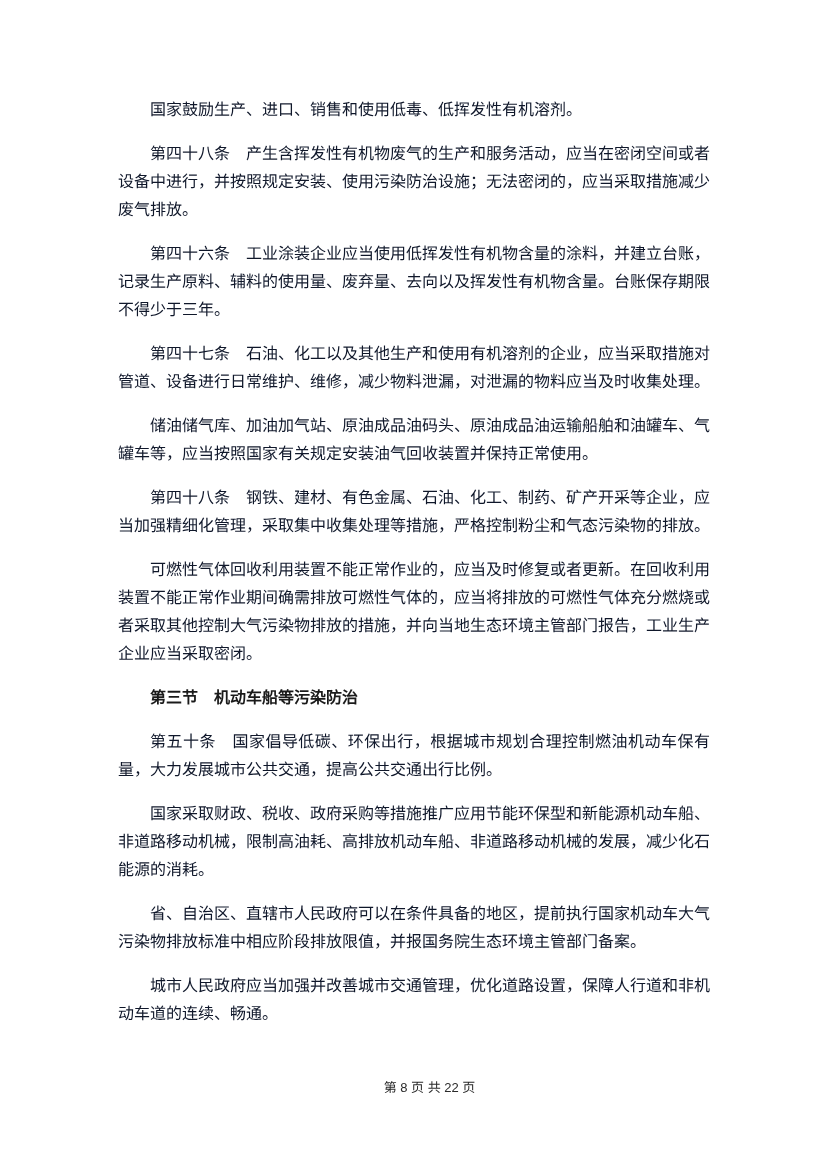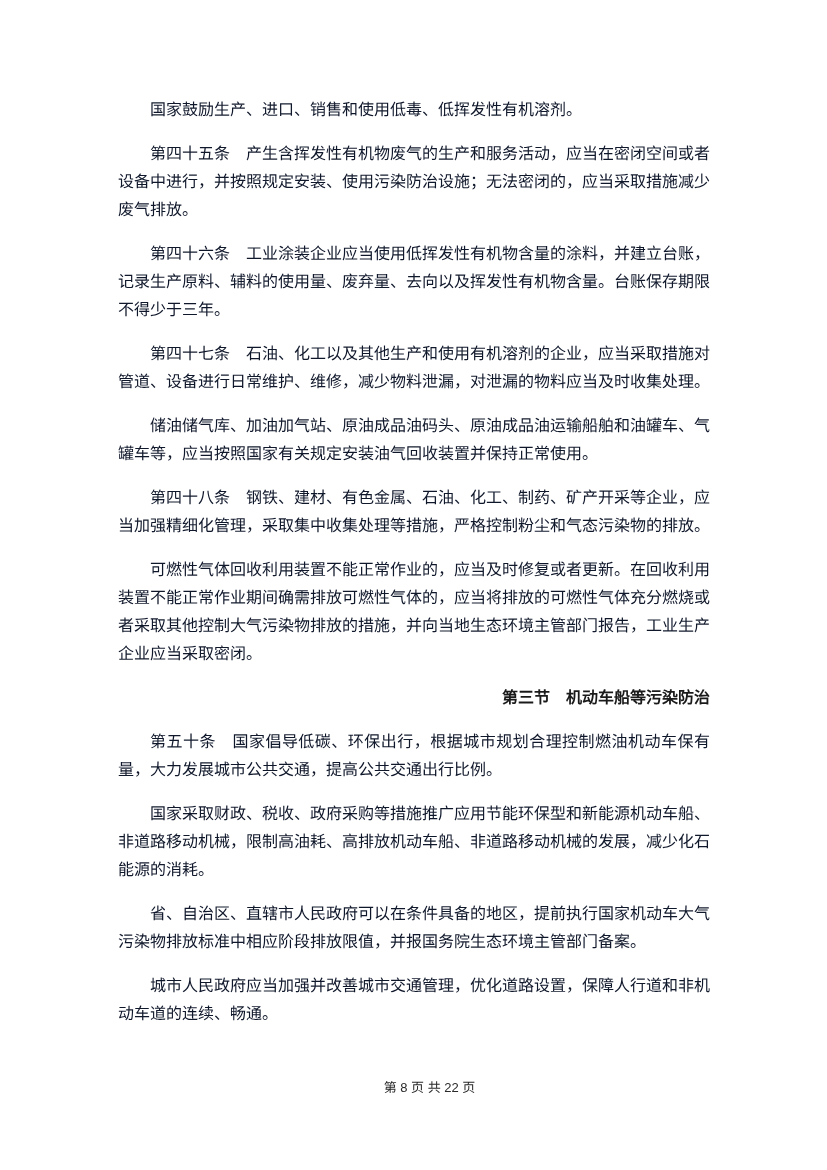--- a/index.html
+++ b/index.html
@@ -34,21 +34,21 @@
     text-indent: 2em;
     font-family: "Liberation Serif", "DejaVu Serif", serif;
     color: #0f172a;
   }
   .section-heading {
     margin: 0 0 16px 0;
     font-size: 16px;
     line-height: 28px;
     text-indent: 2em;
     font-weight: bold;
-    text-align: right;
+    text-align: left;
     font-family: "Liberation Sans", "DejaVu Sans", sans-serif;
     color: #1a1a1a;
   }
   .page-footer {
     position: absolute;
     left: 16px;
     top: 1078px;
     width: 100%;
     text-align: center;
     font-size: 13px;
@@ -56,21 +56,21 @@
     color: #2a2a2a;
     font-family: Liberation Sans, sans-serif;
   }
 </style>
 </head>
 <body>
 
 <div class="page">
   <main class="doc-body" id="doc-body">
       <p class="body-paragraph">国家鼓励生产、进口、销售和使用低毒、低挥发性有机溶剂。</p>
-      <p class="body-paragraph">第四十五条　产生含挥发性有机物废气的生产和服务活动，应当在密闭空间或者设备中进行，并按照规定安装、使用污染防治设施；无法密闭的，应当采取措施减少废气排放。</p>
+      <p class="body-paragraph">第四十八条　产生含挥发性有机物废气的生产和服务活动，应当在密闭空间或者设备中进行，并按照规定安装、使用污染防治设施；无法密闭的，应当采取措施减少废气排放。</p>
       <p class="body-paragraph">第四十六条　工业涂装企业应当使用低挥发性有机物含量的涂料，并建立台账，记录生产原料、辅料的使用量、废弃量、去向以及挥发性有机物含量。台账保存期限不得少于三年。</p>
       <p class="body-paragraph">第四十七条　石油、化工以及其他生产和使用有机溶剂的企业，应当采取措施对管道、设备进行日常维护、维修，减少物料泄漏，对泄漏的物料应当及时收集处理。</p>
       <p class="body-paragraph">储油储气库、加油加气站、原油成品油码头、原油成品油运输船舶和油罐车、气罐车等，应当按照国家有关规定安装油气回收装置并保持正常使用。</p>
       <p class="body-paragraph">第四十八条　钢铁、建材、有色金属、石油、化工、制药、矿产开采等企业，应当加强精细化管理，采取集中收集处理等措施，严格控制粉尘和气态污染物的排放。</p>
       <p class="body-paragraph">可燃性气体回收利用装置不能正常作业的，应当及时修复或者更新。在回收利用装置不能正常作业期间确需排放可燃性气体的，应当将排放的可燃性气体充分燃烧或者采取其他控制大气污染物排放的措施，并向当地生态环境主管部门报告，工业生产企业应当采取密闭。</p>
       <h3 class="section-heading">第三节　机动车船等污染防治</h3>
       <p class="body-paragraph">第五十条　国家倡导低碳、环保出行，根据城市规划合理控制燃油机动车保有量，大力发展城市公共交通，提高公共交通出行比例。</p>
       <p class="body-paragraph">国家采取财政、税收、政府采购等措施推广应用节能环保型和新能源机动车船、非道路移动机械，限制高油耗、高排放机动车船、非道路移动机械的发展，减少化石能源的消耗。</p>
       <p class="body-paragraph">省、自治区、直辖市人民政府可以在条件具备的地区，提前执行国家机动车大气污染物排放标准中相应阶段排放限值，并报国务院生态环境主管部门备案。</p>
       <p class="body-paragraph">城市人民政府应当加强并改善城市交通管理，优化道路设置，保障人行道和非机动车道的连续、畅通。</p>

